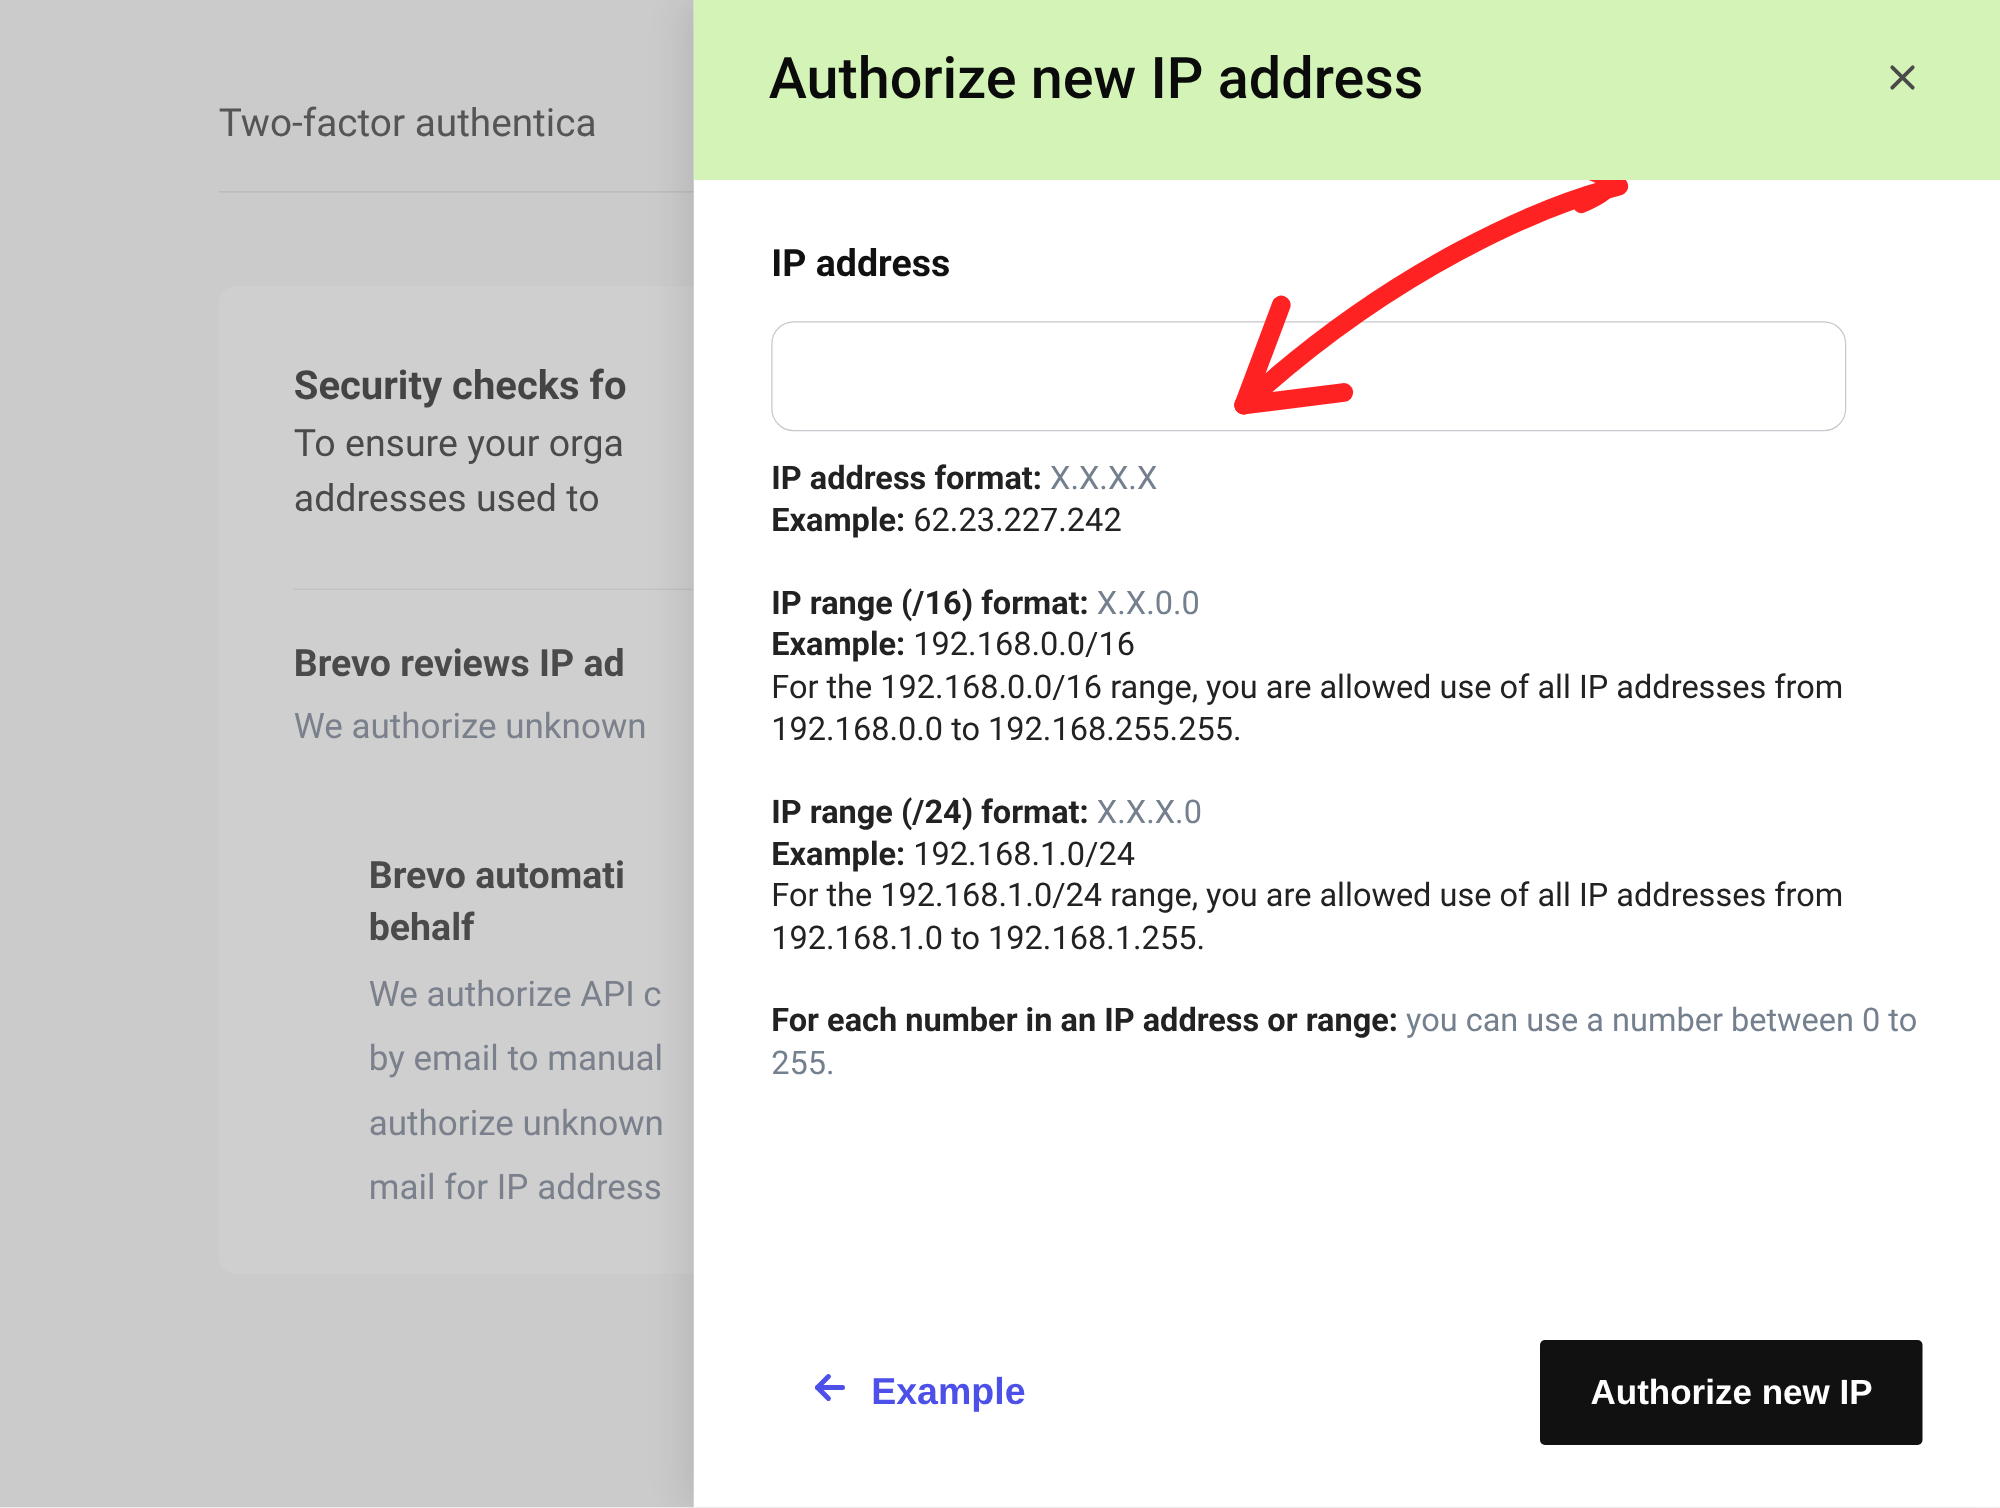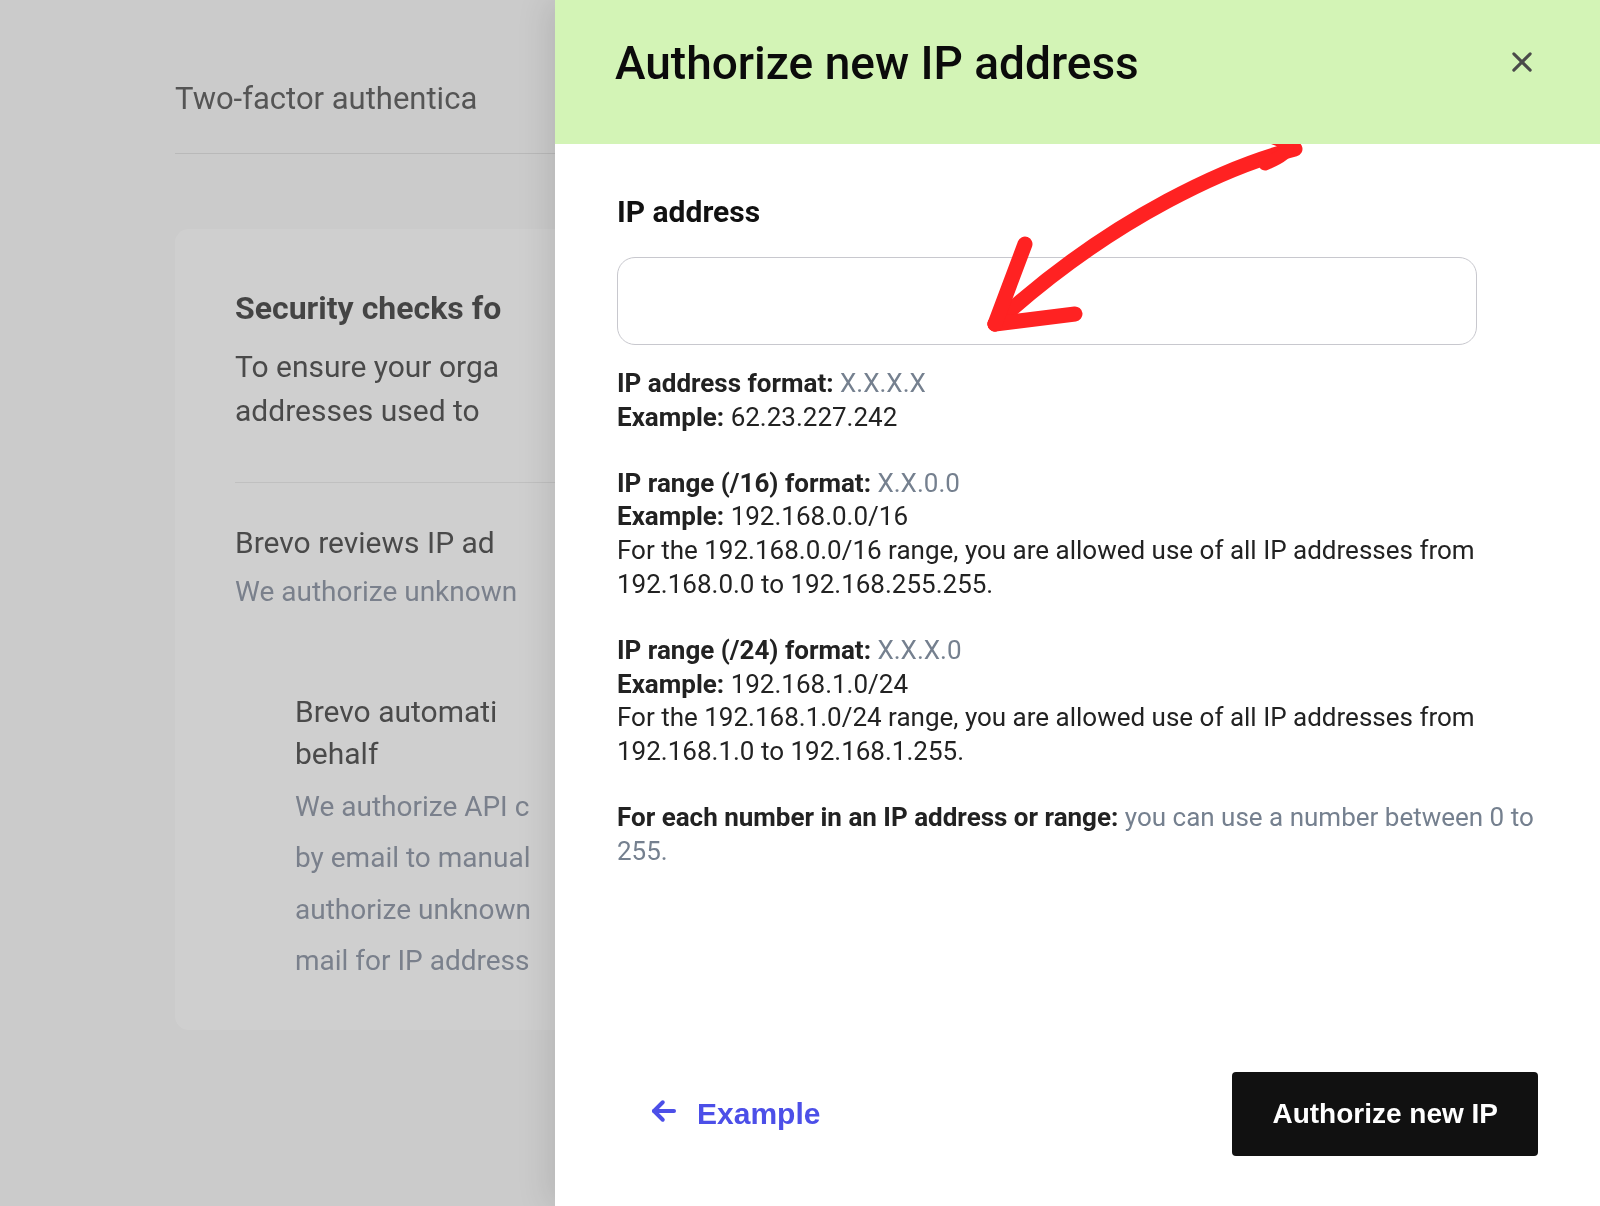--- a/index.html
+++ b/index.html
@@ -29,51 +29,51 @@
     .bg-card {
       margin-top: 75px;
       background: #efefef;
       border-radius: 14px;
       padding: 60px 60px 50px 60px;
       width: 600px;
     }
     .bg-h2 {
       font-size: 32px;
       font-weight: 700;
-      margin-bottom: 18px;
+      margin-bottom: 7px;
     }
     .bg-p {
       font-size: 30px;
       line-height: 1.45;
       color: #222;
     }
     .bg-sub {
       font-size: 28px;
       color: #6c7687;
       margin-top: 12px;
       line-height: 1.4;
     }
     .bg-divider {
       border: none;
       border-top: 1px solid #d8d8d8;
       margin: 50px 0 42px 0;
     }
     .bg-sec2 .bg-h3 {
       font-size: 30px;
       color: #222;
-      font-weight: 400;
+      font-weight: 700;
     }
     .bg-sec3 {
       margin-top: 80px;
       padding-left: 60px;
     }
     .bg-sec3 .bg-h3 {
       font-size: 30px;
       color: #222;
-      font-weight: 400;
+      font-weight: 700;
       line-height: 1.4;
     }
 
     
     .scrim {
       position: absolute;
       inset: 0;
       background: rgba(150,150,150,0.35);
     }
 

